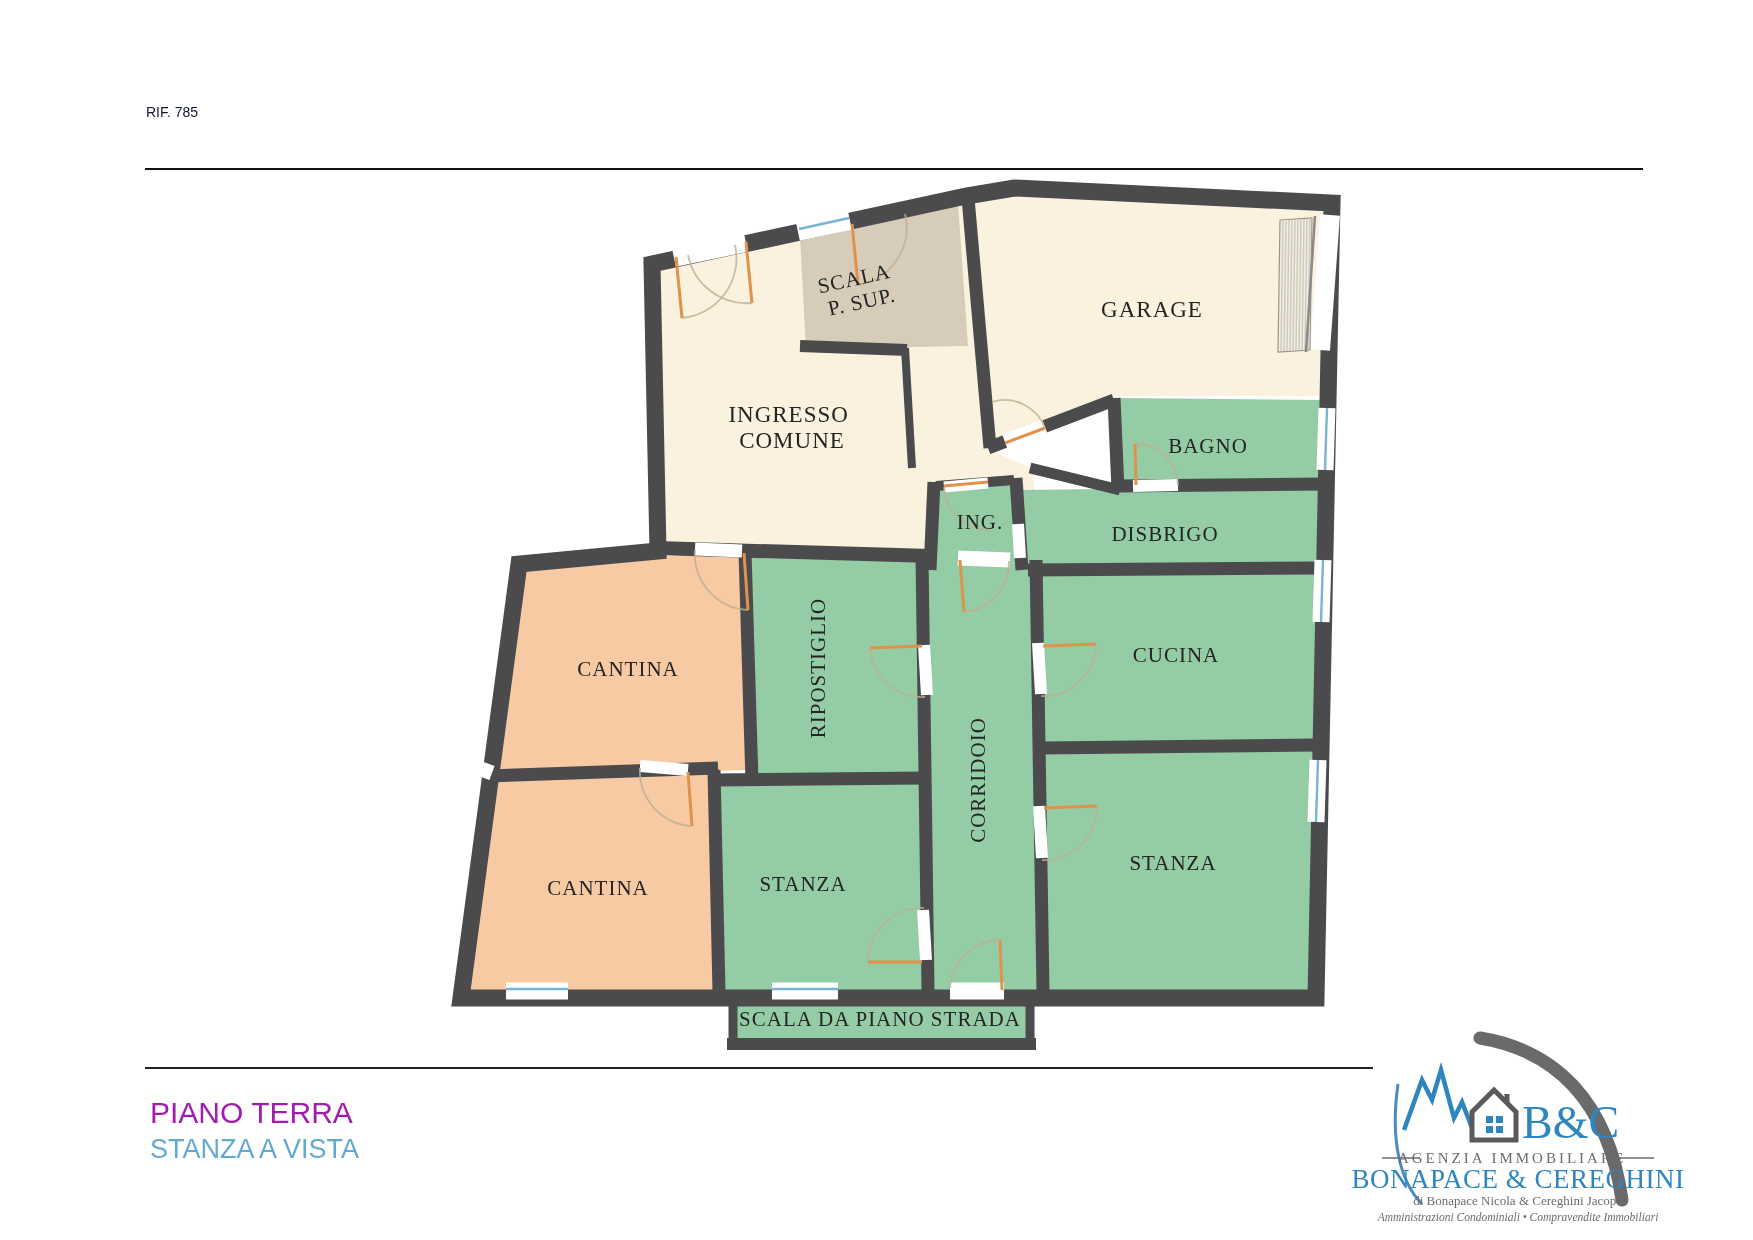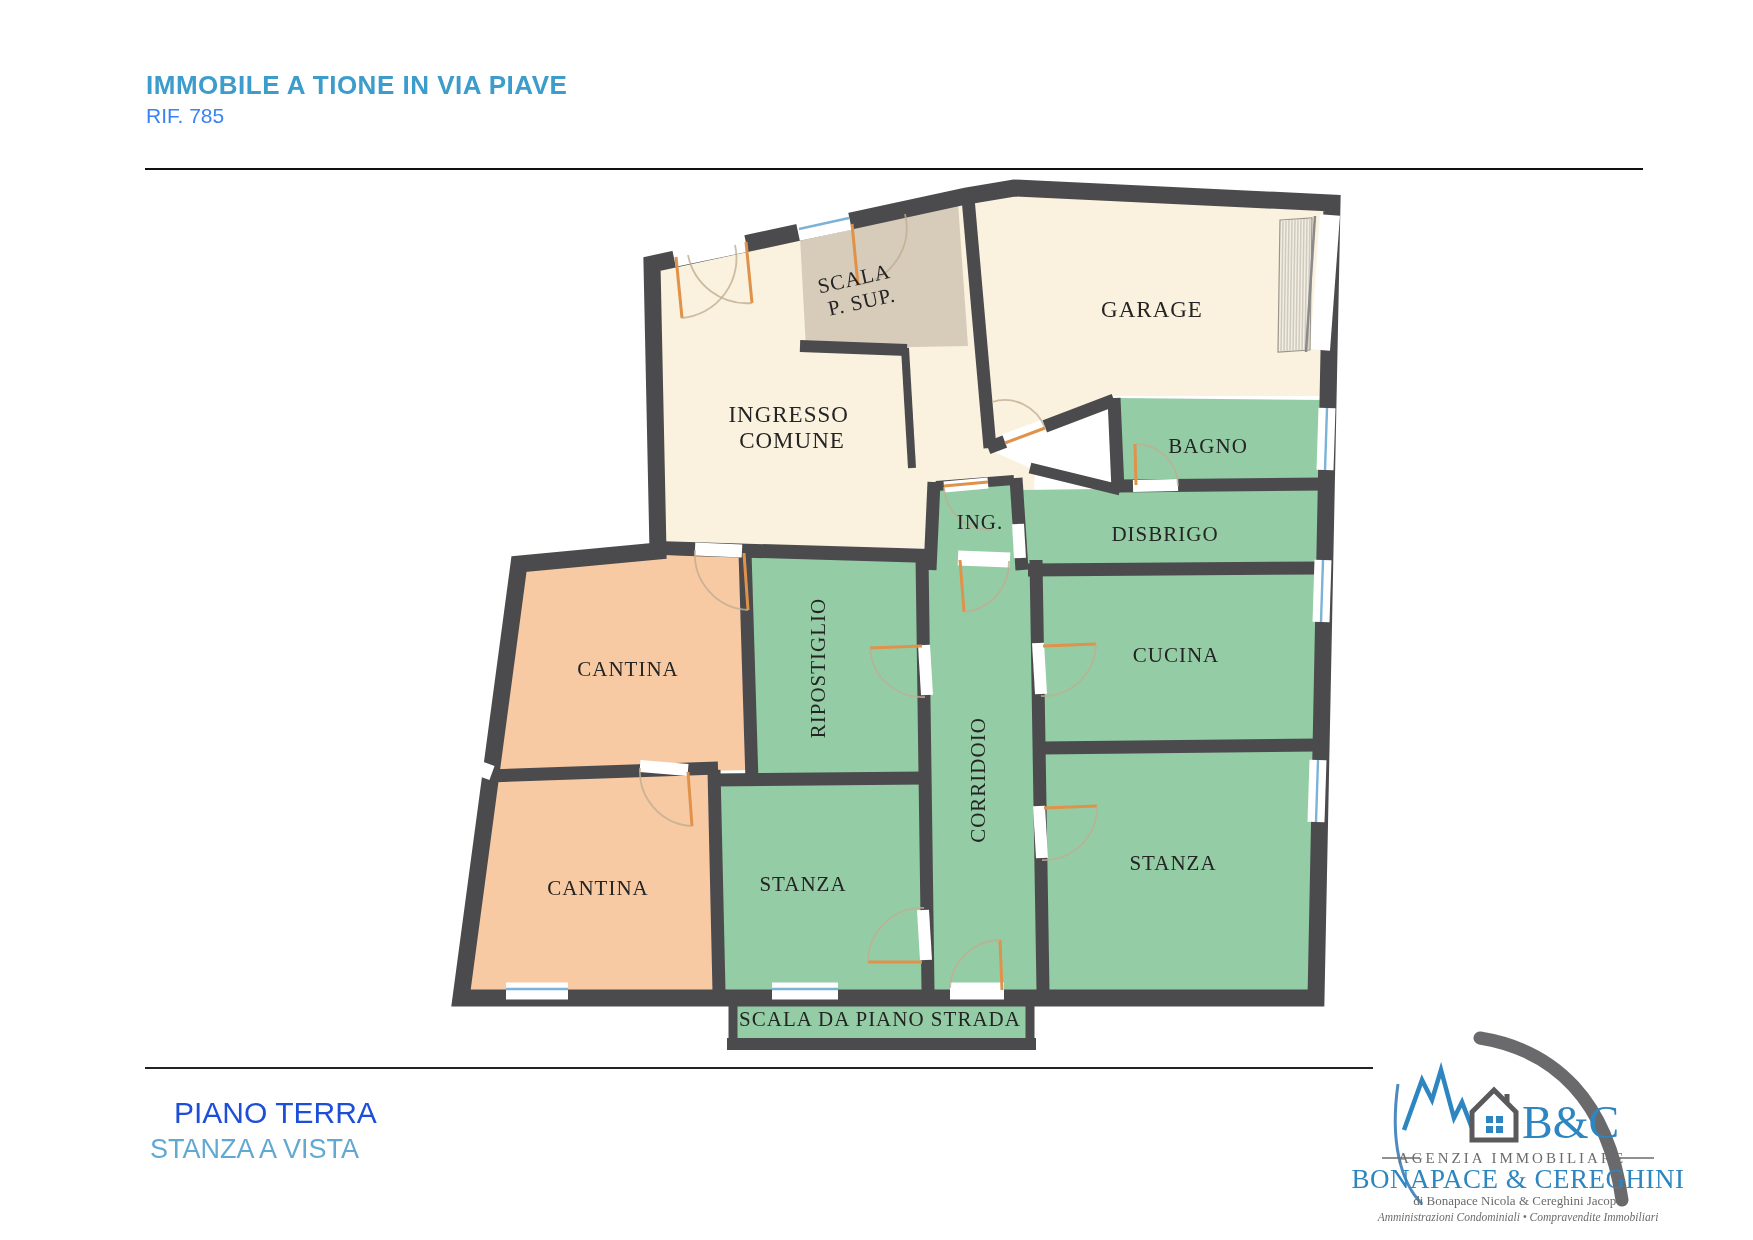--- a/index.html
+++ b/index.html
@@ -1,40 +1,39 @@
 <!DOCTYPE html>
 <html><head>
 <meta charset="utf-8">
 <style>
   html,body{margin:0;padding:0;background:#ffffff;}
   #page{position:relative;width:1753px;height:1240px;background:#ffffff;overflow:hidden;
         font-family:"Liberation Sans","DejaVu Sans",sans-serif;}
   .hdr-title{position:absolute;left:146px;top:70px;font-size:26px;font-weight:bold;color:#3c9ccc;letter-spacing:.5px;}
-  .hdr-ref{position:absolute;left:146px;top:104px;font-size:21px;color:#3b82f6;}
+  .hdr-ref{position:absolute;left:146px;top:104px;font-size:14px;color:#0f172a;}
   .rule-top{position:absolute;left:145px;top:168px;width:1498px;height:0;border-top:2px solid #111;}
   .rule-bottom{position:absolute;left:145px;top:1067px;width:1228px;height:0;border-top:2px solid #222;}
-  .ft-floor{position:absolute;left:150px;top:1096px;font-size:30px;color:#1d4ed8;margin-left:24px;}
+  .ft-floor{position:absolute;left:150px;top:1096px;font-size:30px;color:#a21caf;}
   .ft-note{position:absolute;left:150px;top:1134px;font-size:27px;color:#62a9d2;}
   svg{position:absolute;left:0;top:0;}
   .room-label{font-family:"Liberation Serif","DejaVu Serif",serif;font-size:21px;fill:#242424;letter-spacing:1px;}
   .room-label.big{font-size:23px;}
   .wall{stroke:#4b4b4d;fill:none;stroke-linecap:butt;stroke-linejoin:miter;}
   .open{stroke:#ffffff;fill:none;stroke-linecap:butt;}
   .winline{stroke:#7ab3d6;stroke-width:2.4;fill:none;}
   .hinge{stroke:#e0924a;stroke-width:3;fill:none;stroke-linecap:butt;}
   .swing{stroke:#bfae92;stroke-width:1.8;fill:none;opacity:.8;}
   .logo-b{font-family:"Liberation Serif","DejaVu Serif",serif;fill:#2e86c1;}
   .logo-g{font-family:"Liberation Serif","DejaVu Serif",serif;fill:#6b6b6d;}
 </style>
 </head>
 <body>
 
 <div id="page">
 
-  <div class="hdr-title">IMMOBILE A TIONE IN VIA PIAVE</div>
   <div class="hdr-ref">RIF. 785</div>
   <div class="rule-top"></div>
 
   <svg width="1753" height="1240" viewBox="0 0 1753 1240">
 
     <g>
       <polygon fill="#faf2de" points="656,262 966,196 990,450 1035,470 1030,560 930,560 930,548 657,548"></polygon>
       <polygon fill="#faf2de" points="966,196 1014,188 1330,203 1322,396 1112,396 988,448"></polygon>
       <polygon fill="#d7ccba" points="800,237 958,203 968,346 806,349"></polygon>
       <polygon fill="#94cda5" points="1116,398 1324,400 1322,486 1118,488"></polygon>

